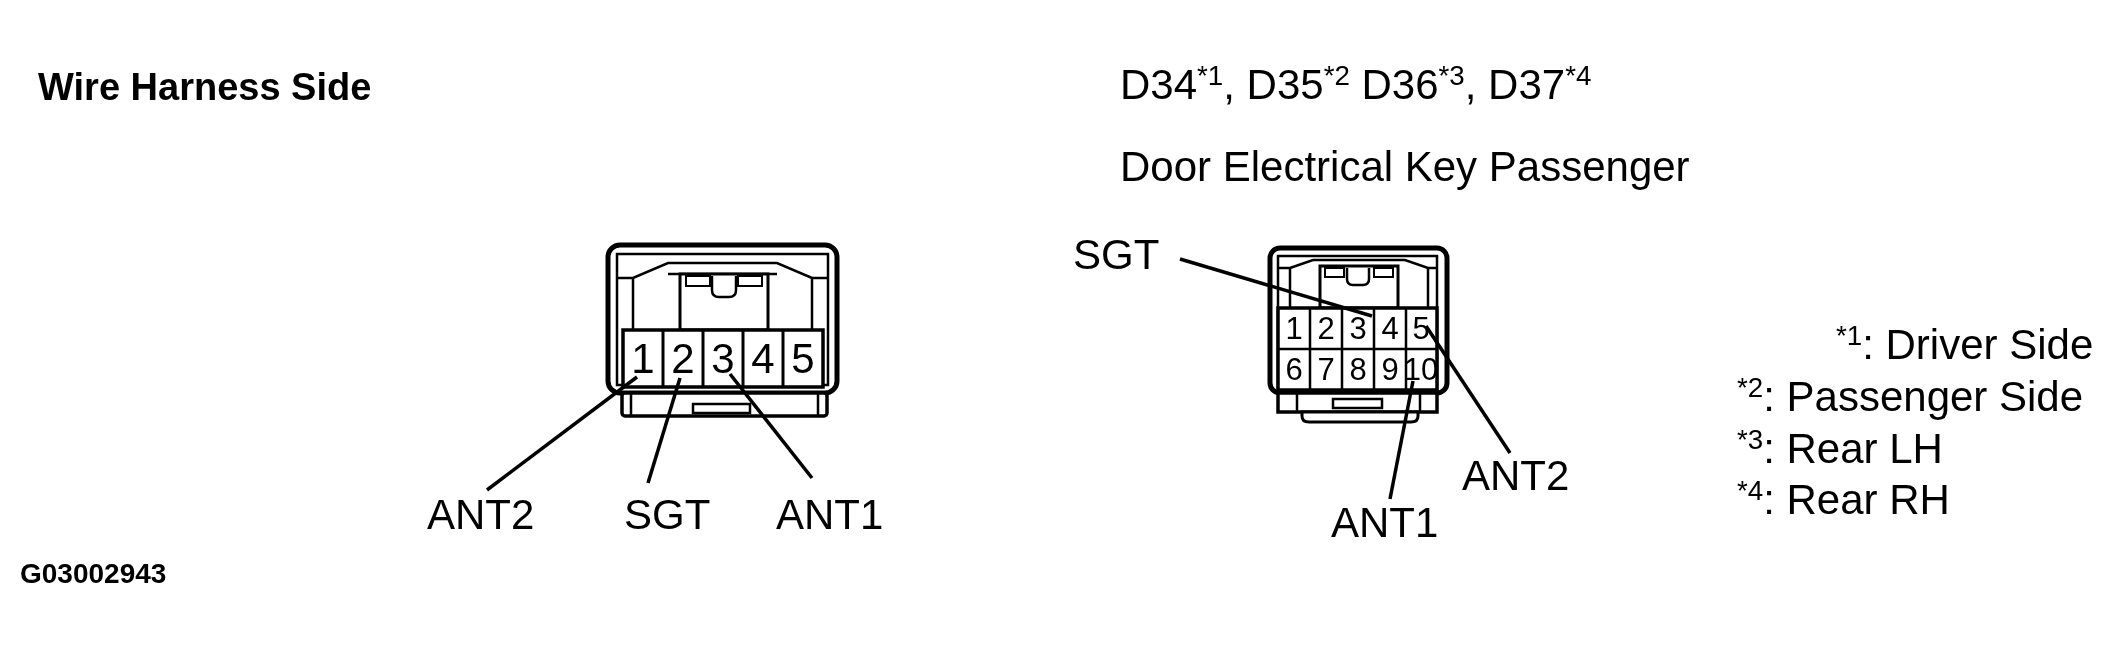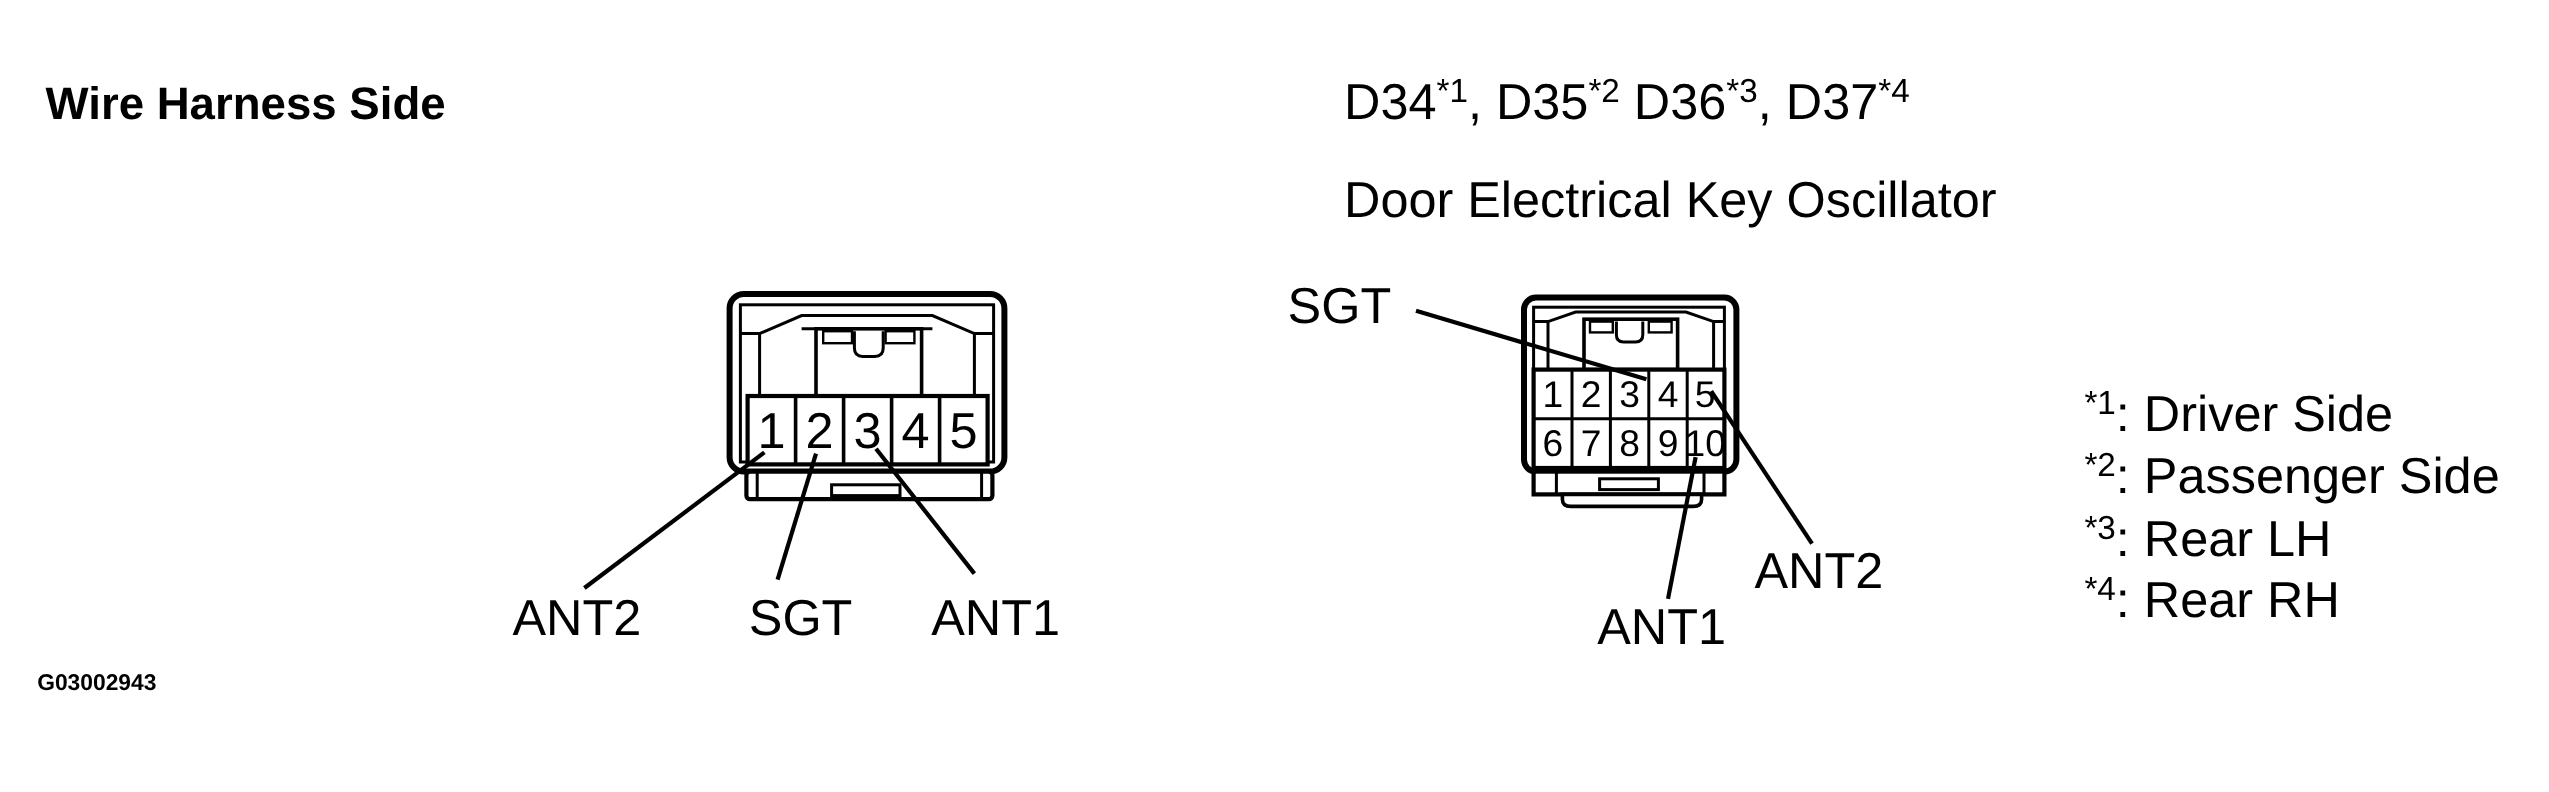--- a/index.html
+++ b/index.html
@@ -83,32 +83,32 @@
       <line x1="1180" y1="259" x2="1372" y2="316"></line>
       <line x1="1426" y1="326" x2="1510" y2="453"></line>
       <line x1="1413" y1="381" x2="1390" y2="499"></line>
     </g>
   </svg>
 
   <div class="txt bold" style="left:38px; top:68px; font-size:38px">Wire Harness Side</div>
 
 
   <div class="txt" style="left:1120px; top:64px">D34<sup>*1</sup>, D35<sup>*2</sup> D36<sup>*3</sup>, D37<sup>*4</sup></div>
-  <div class="txt" style="left:1120px; top:146px">Door Electrical Key Oscillator</div>
+  <div class="txt" style="left:1120px; top:146px">Door Electrical Key Passenger</div>
 
   <div class="txt" style="left:427px; top:494px">ANT2</div>
   <div class="txt" style="left:624px; top:494px">SGT</div>
   <div class="txt" style="left:776px; top:494px">ANT1</div>
 
   <div class="txt" style="left:1073px; top:234px">SGT</div>
   <div class="txt" style="left:1331px; top:502px">ANT1</div>
   <div class="txt" style="left:1462px; top:455px">ANT2</div>
 
   <div>
-    <div class="txt" style="left:1737px; top:324px"><sup>*1</sup>: Driver Side</div>
+    <div class="txt" style="left:1836px; top:324px"><sup>*1</sup>: Driver Side</div>
     <div class="txt" style="left:1737px; top:376px"><sup>*2</sup>: Passenger Side</div>
     <div class="txt" style="left:1737px; top:428px"><sup>*3</sup>: Rear LH</div>
     <div class="txt" style="left:1737px; top:479px"><sup>*4</sup>: Rear RH</div>
   </div>
 
-  <div class="txt bold" style="left:31px; top:560px; font-size:19px">G03002943</div>
+  <div class="txt bold" style="left:20px; top:560px; font-size:28px">G03002943</div>
 
 </div>
 
 </body></html>

